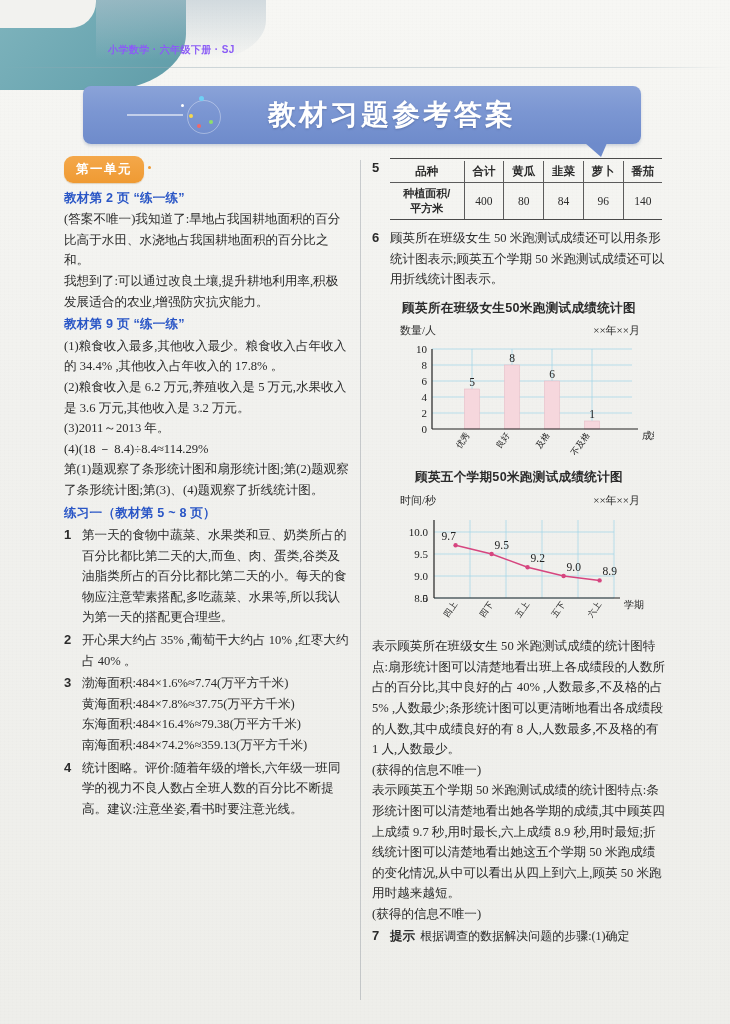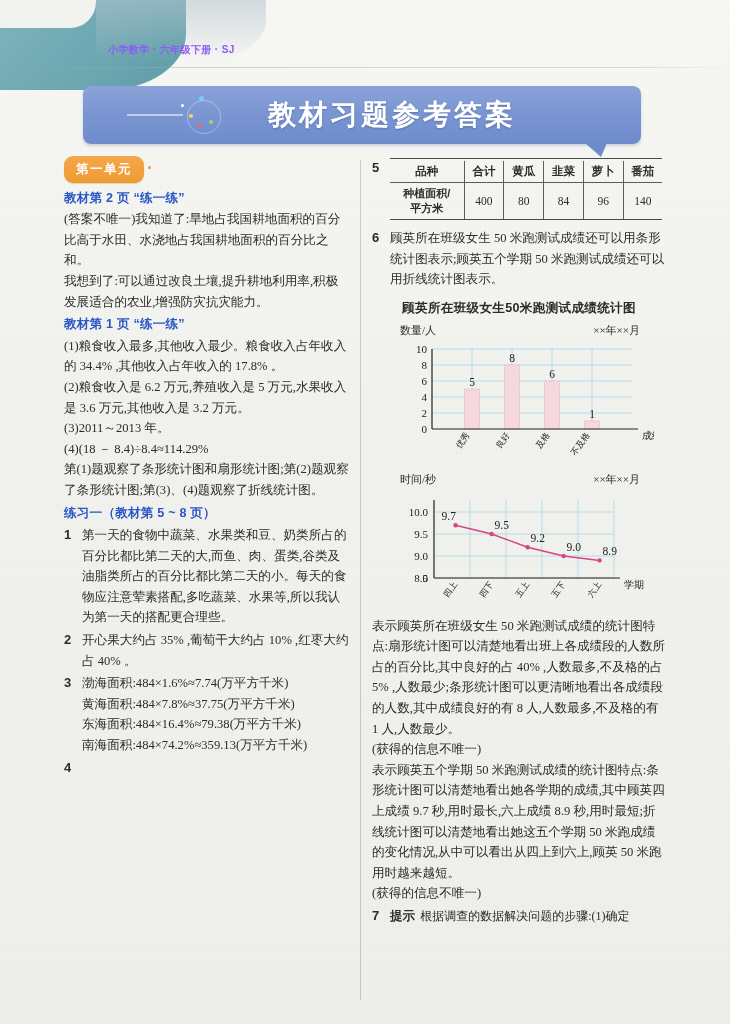--- a/index.html
+++ b/index.html
@@ -282,21 +282,21 @@
 <div class="col col-left">
 
   <div class="unit-row">
     <span class="unit-badge">第一单元</span><span class="unit-dot"></span>
   </div>
 
   <div class="subhead">教材第 2 页 “练一练”</div>
   <p class="para">(答案不唯一)我知道了:旱地占我国耕地面积的百分比高于水田、水浇地占我国耕地面积的百分比之和。</p>
   <p class="para">我想到了:可以通过改良土壤,提升耕地利用率,积极发展适合的农业,增强防灾抗灾能力。</p>
 
-  <div class="subhead">教材第 1 页 “练一练”</div>
+  <div class="subhead">教材第 9 页 “练一练”</div>
   <p class="para">(1)粮食收入最多,其他收入最少。粮食收入占年收入的 34.4% ,其他收入占年收入的 17.8% 。</p>
   <p class="para">(2)粮食收入是 6.2 万元,养殖收入是 5 万元,水果收入是 3.6 万元,其他收入是 3.2 万元。</p>
   <p class="para">(3)2011～2013 年。</p>
   <p class="para">(4)(18 － 8.4)÷8.4≈114.29%</p>
   <p class="para">第(1)题观察了条形统计图和扇形统计图;第(2)题观察了条形统计图;第(3)、(4)题观察了折线统计图。</p>
 
   <div class="subhead">练习一（教材第 5 ~ 8 页）</div>
 
   <div class="numbered">
     <div class="num">1</div>
@@ -314,20 +314,21 @@
       <div>渤海面积:484×1.6%≈7.74(万平方千米)</div>
       <div>黄海面积:484×7.8%≈37.75(万平方千米)</div>
       <div>东海面积:484×16.4%≈79.38(万平方千米)</div>
       <div>南海面积:484×74.2%≈359.13(万平方千米)</div>
     </div>
   </div>
 
   <div class="numbered">
     <div class="num">4</div>
     <div class="num-body">
+      <div>统计图略。评价:随着年级的增长,六年级一班同学的视力不良人数占全班人数的百分比不断提高。建议:注意坐姿,看书时要注意光线。</div>
     </div>
   </div>
 
 </div>
 
 <div class="col col-right">
 
   <div class="tbl-wrap">
     <div class="num">5</div>
     <div>
@@ -400,20 +401,21 @@
         <rect x="200.5" y="80" width="15" height="8" fill="#f6d7dd" stroke="#e8bcc6" stroke-width="0.6"></rect>
         <text x="208" y="77" text-anchor="middle" font-size="11.5" fill="#222" font-family="&quot;Liberation Serif&quot;,serif">1</text>
         <text x="0" y="0" font-size="8.5" fill="#222" font-family="&quot;Liberation Sans&quot;,sans-serif" transform="translate(206,94) rotate(-55)" text-anchor="end">不及格</text>
         <line x1="48" y1="8" x2="48" y2="88" stroke="#222" stroke-width="1.2"></line>
         <line x1="48" y1="88" x2="254" y2="88" stroke="#222" stroke-width="1.2"></line>
         <text x="258" y="98" font-size="10" fill="#222" font-family="&quot;Liberation Sans&quot;,sans-serif">成绩</text>
       </svg>
   </div>
 
   <div class="chart-block">
+    <div class="chart-title">顾英五个学期50米跑测试成绩统计图</div>
     <div class="chart-axis-row">
       <span>时间/秒</span>
       <span>××年××月</span>
     </div>
     <svg class="chart-canvas" id="line-chart" width="270" height="120">
         <text x="44" y="92" text-anchor="end" font-size="11" fill="#222" font-family="&quot;Liberation Serif&quot;,serif">0</text>
         <line x1="50" y1="88" x2="230" y2="88" stroke="#9fd4e8" stroke-width="0.7"></line>
         <text x="44" y="92" text-anchor="end" font-size="11" fill="#222" font-family="&quot;Liberation Serif&quot;,serif">8.5</text>
         <line x1="50" y1="66" x2="230" y2="66" stroke="#9fd4e8" stroke-width="0.7"></line>
         <text x="44" y="70" text-anchor="end" font-size="11" fill="#222" font-family="&quot;Liberation Serif&quot;,serif">9.0</text>

